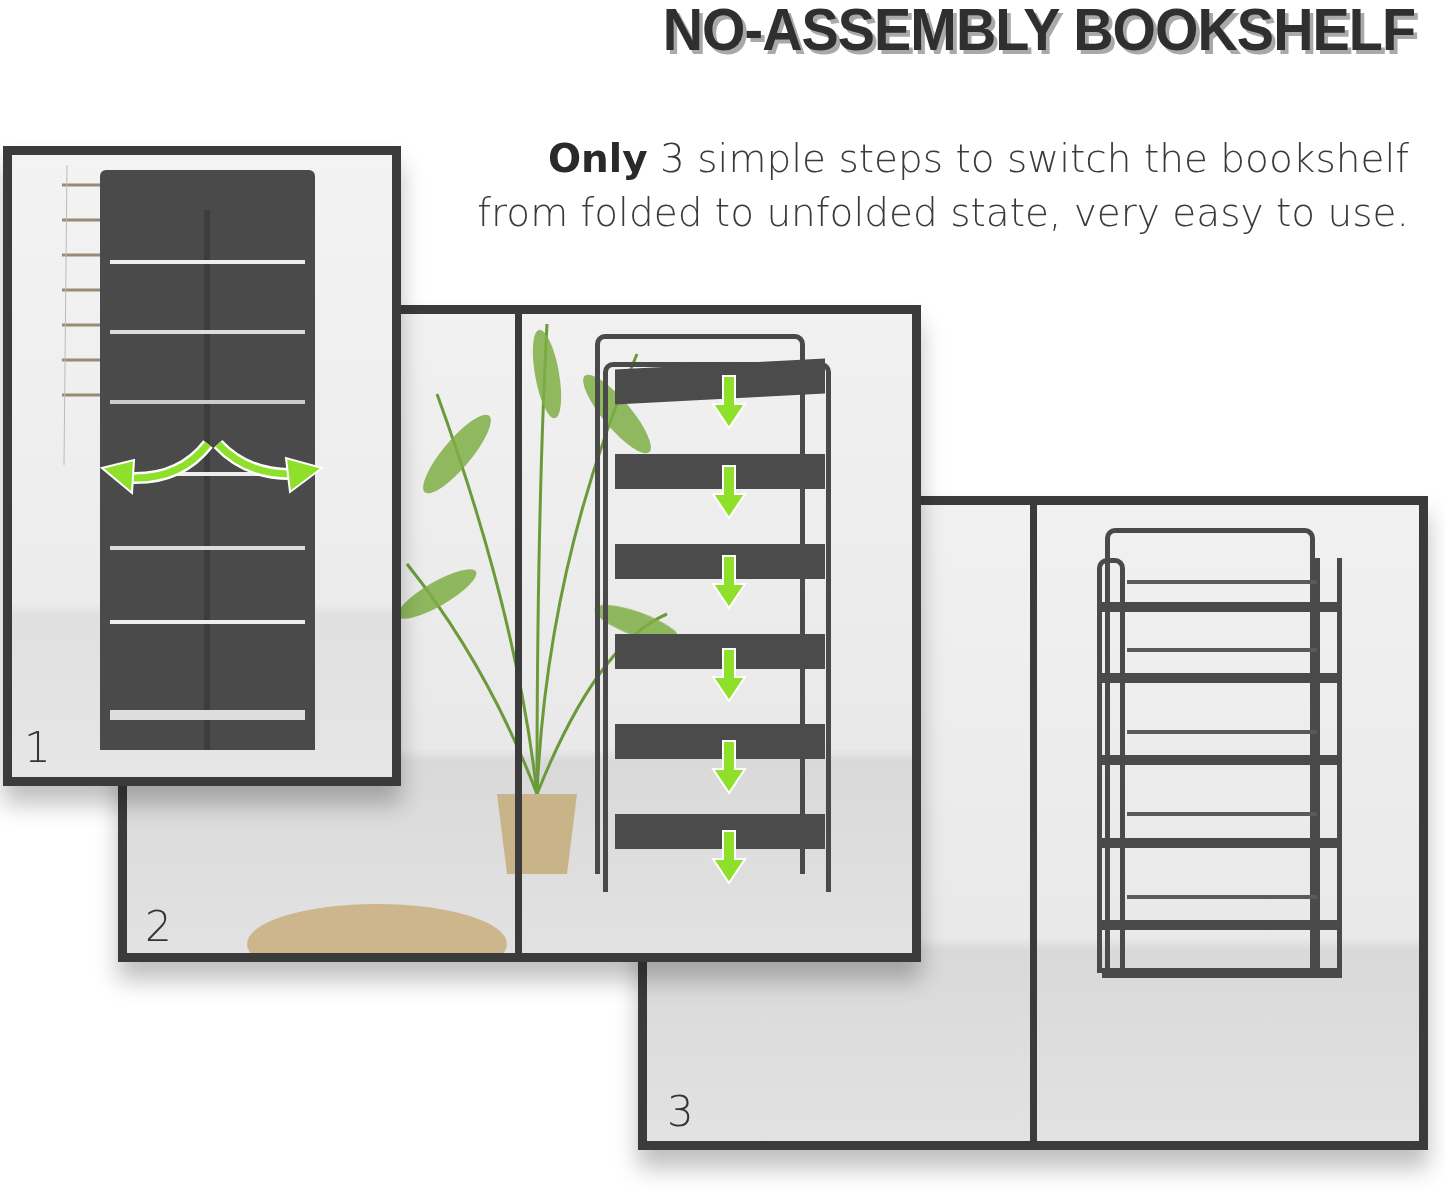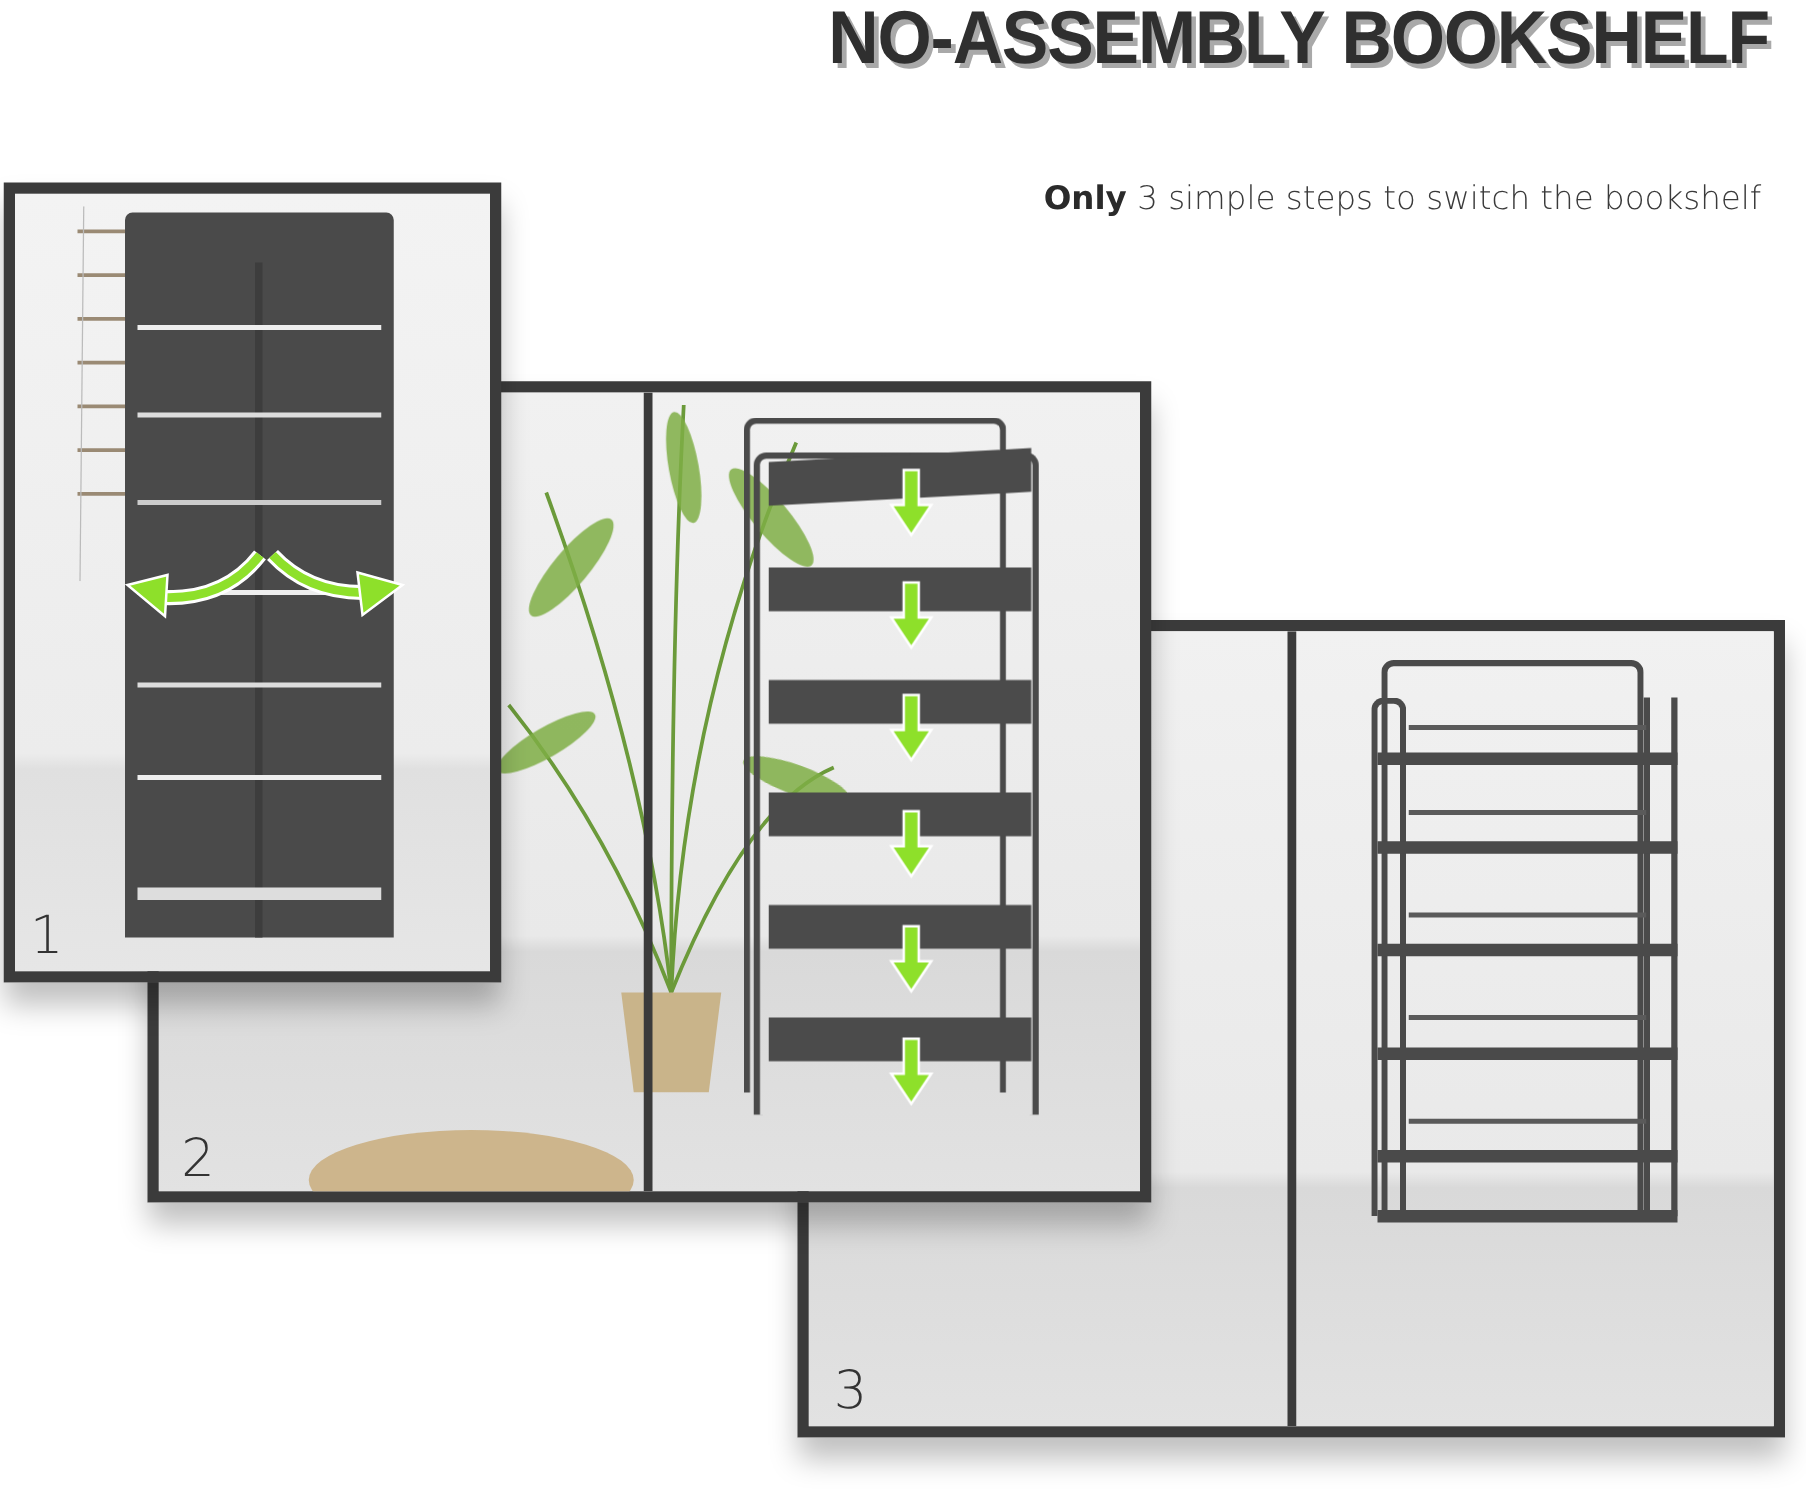--- a/index.html
+++ b/index.html
@@ -1,19 +1,19 @@
 <!DOCTYPE html>
 <html><head>
 <meta charset="utf-8">
 <style>
   html, body { margin:0; padding:0; }
   body { width:1445px; height:1192px; background:#ffffff; position:relative; overflow:hidden; font-family:"Liberation Sans", sans-serif; }
 
   .title { position:absolute; right:30px; top:0px; font-family:"Liberation Sans", sans-serif; font-weight:700; font-size:60px; letter-spacing:-1px; color:#2f2f2f; text-shadow:4px 4px 0 #a9a9a9; line-height:60px; transform:scaleX(0.93); transform-origin:right top; }
-  .subtitle { position:absolute; right:36px; top:132px; text-align:right; font-family:"DejaVu Sans", sans-serif; font-size:26px; line-height:54px; color:#3a3a3a; font-weight:300; }
+  .subtitle { position:absolute; right:36px; top:132px; text-align:right; font-family:"DejaVu Sans", sans-serif; font-size:39px; line-height:54px; color:#3a3a3a; font-weight:300; }
   .subtitle b { font-weight:700; color:#2a2a2a; }
 
   .panel { position:absolute; border:9px solid #3b3b3b; box-sizing:border-box; overflow:hidden; box-shadow: 0 18px 22px rgba(0,0,0,0.25); }
   .wall { position:absolute; left:0; right:0; top:0; bottom:0; background:linear-gradient(#f1f1f1 0%, #e9e9e9 68%, #d9d9d9 70%, #e2e2e2 100%); }
   .step-num { position:absolute; font-family:"DejaVu Sans", sans-serif; font-weight:200; font-size:42px; color:#333; }
   .fold { position:absolute; top:0; bottom:0; width:7px; background:#3b3b3b; }
 
   
   .frame { position:absolute; border:5px solid #4a4a4a; border-bottom:none; border-radius:10px 10px 0 0; box-sizing:border-box; }
   .shelf { position:absolute; height:10px; background:#4a4a4a; }
@@ -23,20 +23,21 @@
   .arrow { position:absolute; width:36px; height:56px; }
 
   .plant { position:absolute; }
 </style>
 </head>
 <body>
 
 <div class="title">NO-ASSEMBLY BOOKSHELF</div>
 <div class="subtitle">
   <span><b>Only</b><span> 3 simple steps to switch the bookshelf</span></span><br>
+  <span>from folded to unfolded state, very easy to use.</span>
 </div>
 
 <div class="panel" style="left:638px; top:496px; width:790px; height:654px;">
   <div class="wall"></div>
   <div class="fold" style="left:383px;"></div>
 
   <div style="position:absolute; left:450px; top:15px; width:260px; height:440px;">
     <div class="frame" style="left:8px; top:8px; width:210px; height:440px;"></div>
     <div class="frame" style="left:0; top:38px; width:28px; height:415px; border-right-width:5px;"></div>
     <div class="post" style="left:218px; top:38px; height:415px;"></div>

